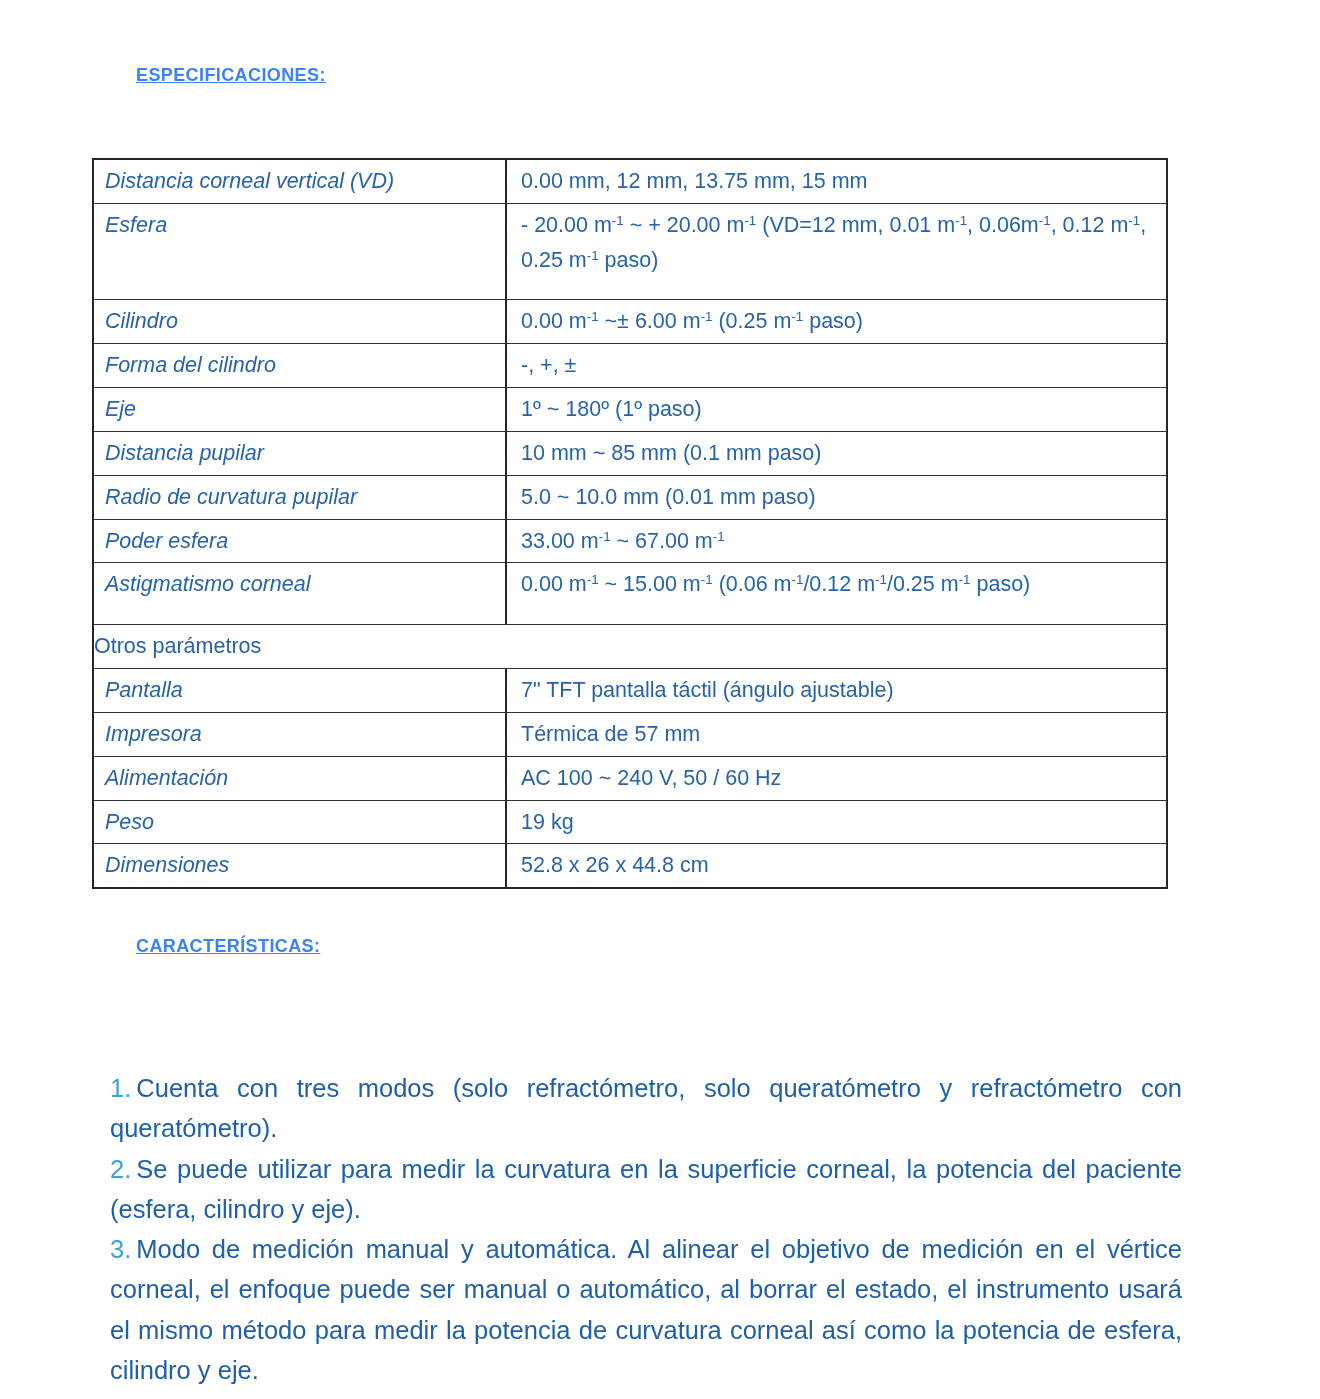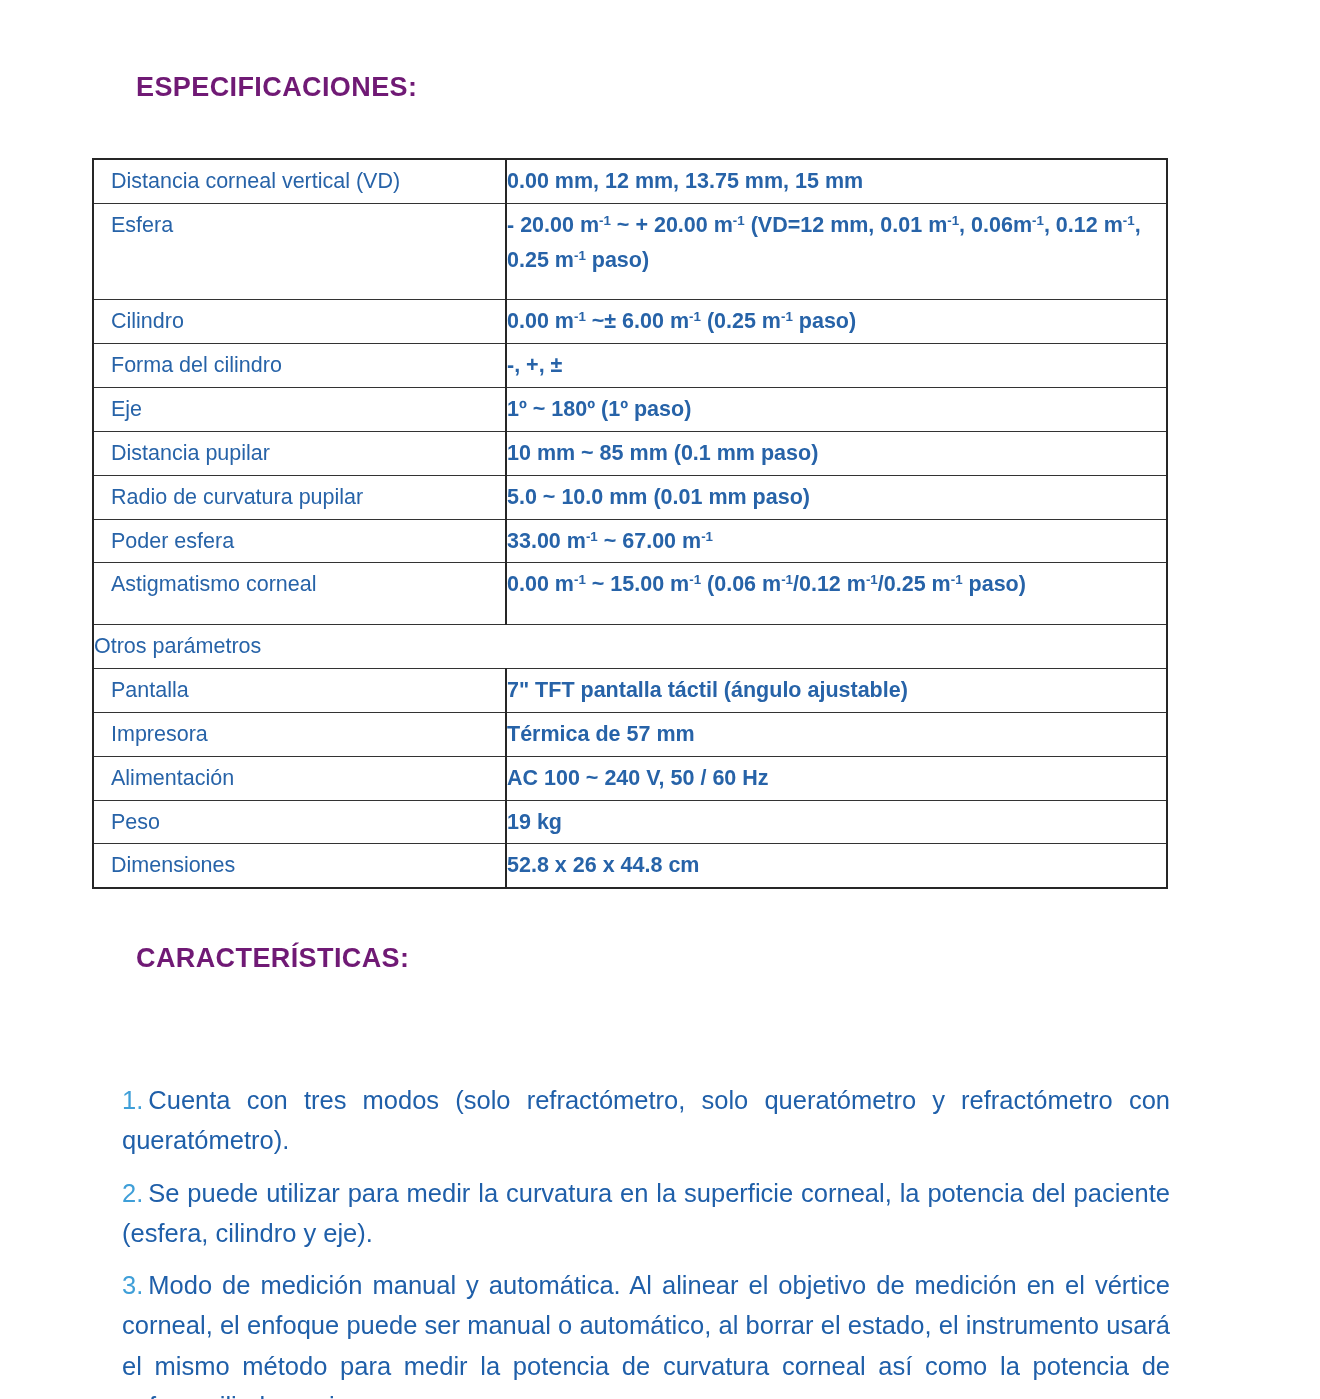--- a/index.html
+++ b/index.html
@@ -20,24 +20,25 @@
     width: 1320px;
     height: 1399px;
     background: #ffffff;
   }
 
   
   .section-heading {
     position: absolute;
     font-family: "Liberation Sans", sans-serif;
     font-weight: bold;
-    font-size: 27px;
+    font-size: 18px;
     letter-spacing: 0.4px;
-    color: #701a75;
+    color: #3b82f6;
     white-space: nowrap;
+    text-decoration: underline;
   }
   #heading-especificaciones { left: 136px; top: 50px; }
   #heading-caracteristicas  { left: 136px; top: 921px; }
 
   
   .spec-table-wrap {
     position: absolute;
     left: 92px;
     top: 158px;
     width: 1076px;
@@ -55,26 +56,27 @@
     border-top: 1.6px solid #333333;
     border-bottom: 1.6px solid #333333;
     color: #2763A8;
     font-family: "Liberation Sans", sans-serif;
     font-size: 21.5px;
     line-height: 1.62;
     vertical-align: top;
     padding: 4px 0 4px 0;
   }
   table.spec-table td.label {
-    padding-left: 17px;
+    padding-left: 11px;
     border-right: 2.2px solid #262626;
+    font-style: italic;
   }
   table.spec-table td.value {
+    padding-left: 14px;
     padding-right: 8px;
-    font-weight: bold;
   }
   table.spec-table td.fullspan {
     border-right: none;
   }
   table.spec-table tr.tall td { padding-bottom: 22px; }
 
   sup {
     font-size: 0.62em;
     vertical-align: 0.52em;
     line-height: 0;
@@ -88,21 +90,21 @@
     width: 1072px;
   }
   .feature-item {
     color: #1F5FA9;
     font-family: "Liberation Sans", sans-serif;
     font-size: 25.5px;
     line-height: 1.58;
     text-align: justify;
     text-justify: inter-word;
     hyphens: manual;
-    margin: 12px;
+    margin: 0;
   }
   .feature-num {
     color: #3F9FD8;
     margin-right: 5px;
   }
 </style>
 </head>
 <body>
 
 <div class="page">

